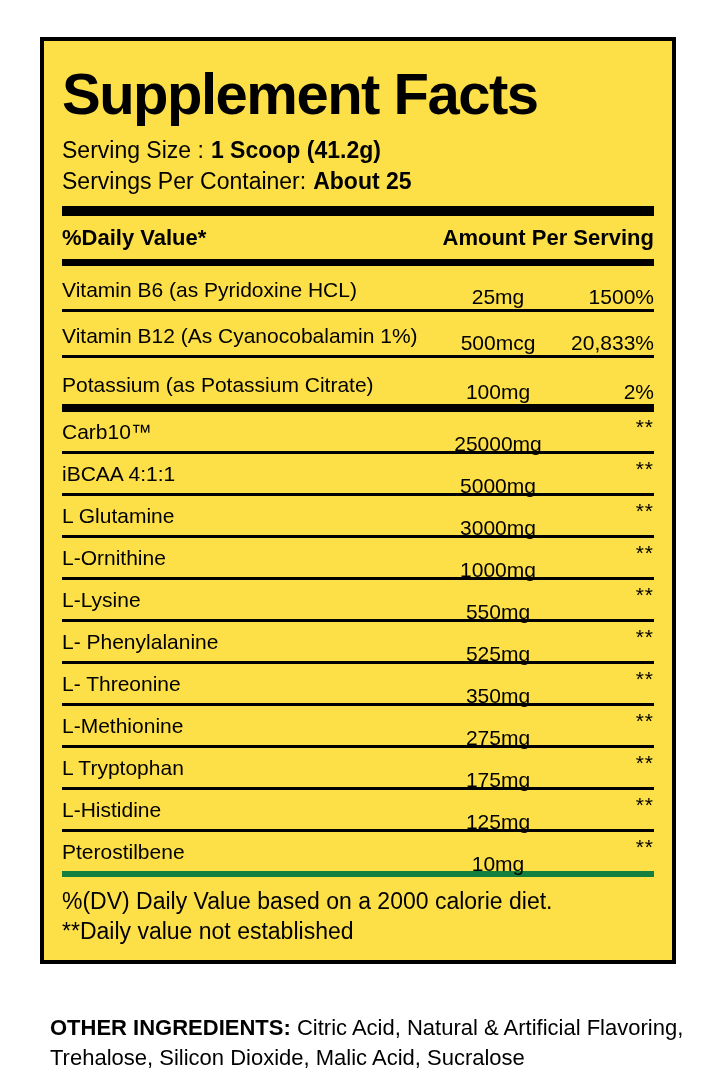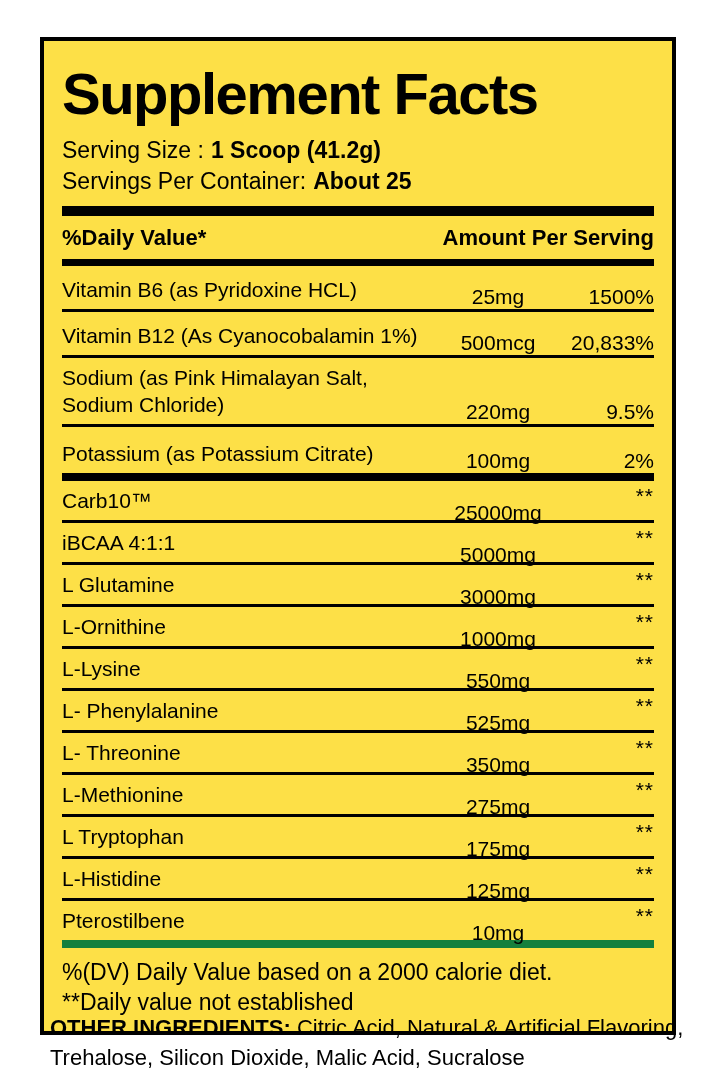--- a/index.html
+++ b/index.html
@@ -49,21 +49,21 @@
     border-bottom: 3px solid #000;
     font-size: 21px;
   }
   .rows .row:last-child { border-bottom: none; }
   .row .name { flex: 1; line-height: 27px; padding: 6px 4px 6px 0; }
   .row .amt  { width: 120px; text-align: center; }
   .row .dv   { width: 96px; text-align: right; }
   .vitamins .row { min-height: 46px; }
   .vitamins { border-bottom: 8px solid #000; }
   .ingredients .row { min-height: 36px; }
-  .ingredients { border-bottom: 8px solid #15803d; }
+  .ingredients { border-bottom: 6px solid #15803d; }
   .ingredients .amt { transform: translateY(5px); }
   .ingredients .dv  { align-self: flex-start; padding-top: 3px; letter-spacing: 1px; }
   .footnotes {
     padding: 9px 0 6px 0;
     font-size: 23px;
     line-height: 30px;
   }
   .other {
     position: absolute;
     left: 50px; top: 1013px;
@@ -100,25 +100,20 @@
     <span class="amt">25mg</span>
     <span class="dv">1500%</span>
   </div>
 
   <div class="row">
     <span class="name">Vitamin B12 (As Cyanocobalamin 1%)</span>
     <span class="amt">500mcg</span>
     <span class="dv">20,833%</span>
   </div>
 
-  <div class="row">
-    <span class="name">Sodium (as Pink Himalayan Salt, Sodium Chloride)</span>
-    <span class="amt">220mg</span>
-    <span class="dv">9.5%</span>
-  </div>
 
   <div class="row">
     <span class="name">Potassium (as Potassium Citrate)</span>
     <span class="amt">100mg</span>
     <span class="dv">2%</span>
   </div>
 </div>
 
   <div class="rows ingredients" id="ingredient-rows">
   <div class="row">

